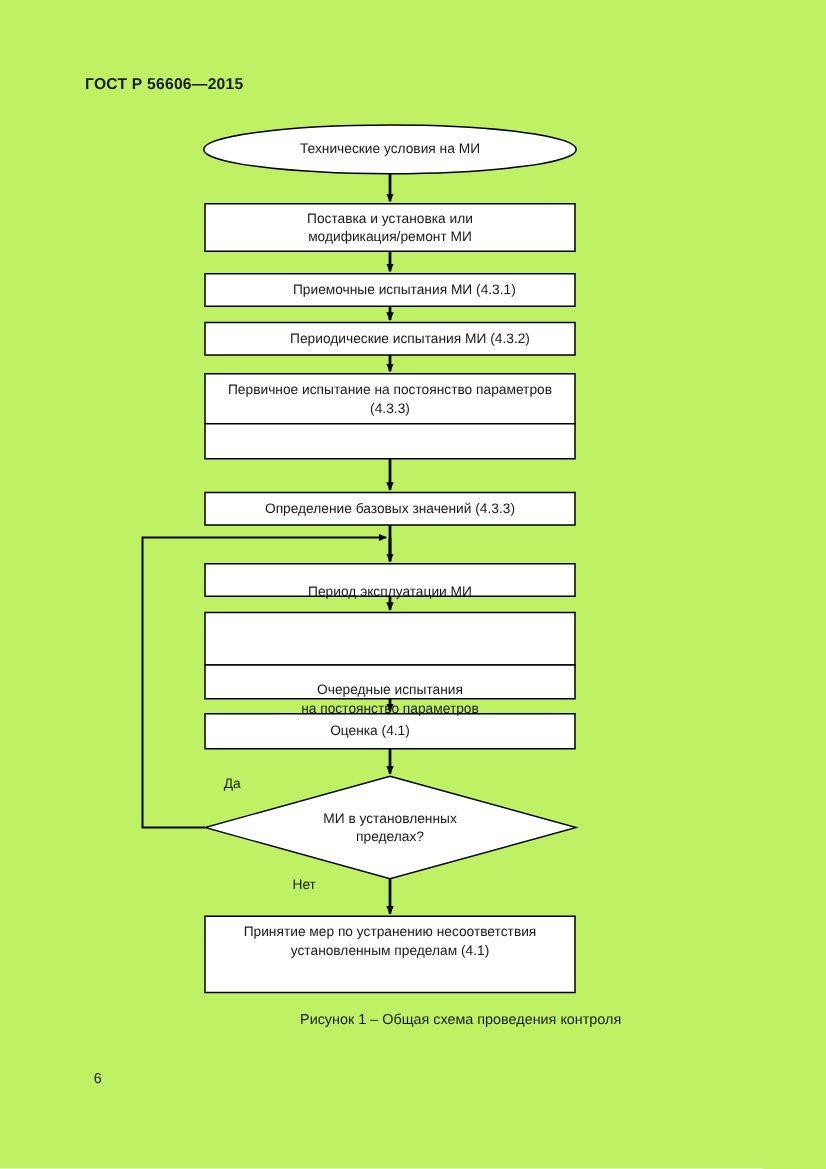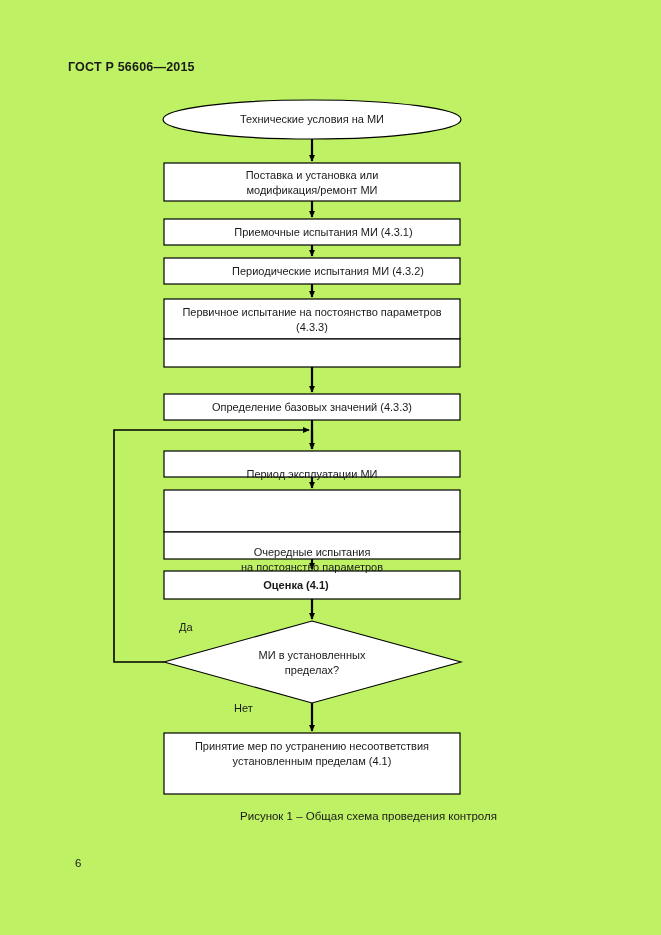--- a/index.html
+++ b/index.html
@@ -128,21 +128,21 @@
 
 
   <div class="node-text" style="left:164px; top:400px; width:296px;">Определение базовых значений (4.3.3)</div>
 
   <div class="node-text" style="left:164px; top:457px; width:296px;margin-top:10px;">Период эксплуатации МИ</div>
 
   <div class="node-text" style="left:164px; top:497px; width:296px;margin-top:48px;">Очередные испытания
 на постоянство параметров</div>
 
 
-  <div class="node-text" style="left:164px; top:578px; width:264px;font-weight:bold;">Оценка (4.1)</div>
+  <div class="node-text" style="left:164px; top:578px; width:264px;">Оценка (4.1)</div>
 
   <div class="node-text" style="left:190px; top:648px; width:244px;">МИ в установленных
 пределах?</div>
 
   <div class="node-text" style="left:164px; top:739px; width:296px;">Принятие мер по устранению несоответствия
 установленным пределам (4.1)</div>
 
   <div class="branch-label" style="left:157px; top:621px;">Да</div>
 
   <div class="branch-label" style="left:212px; top:702px;">Нет</div>

